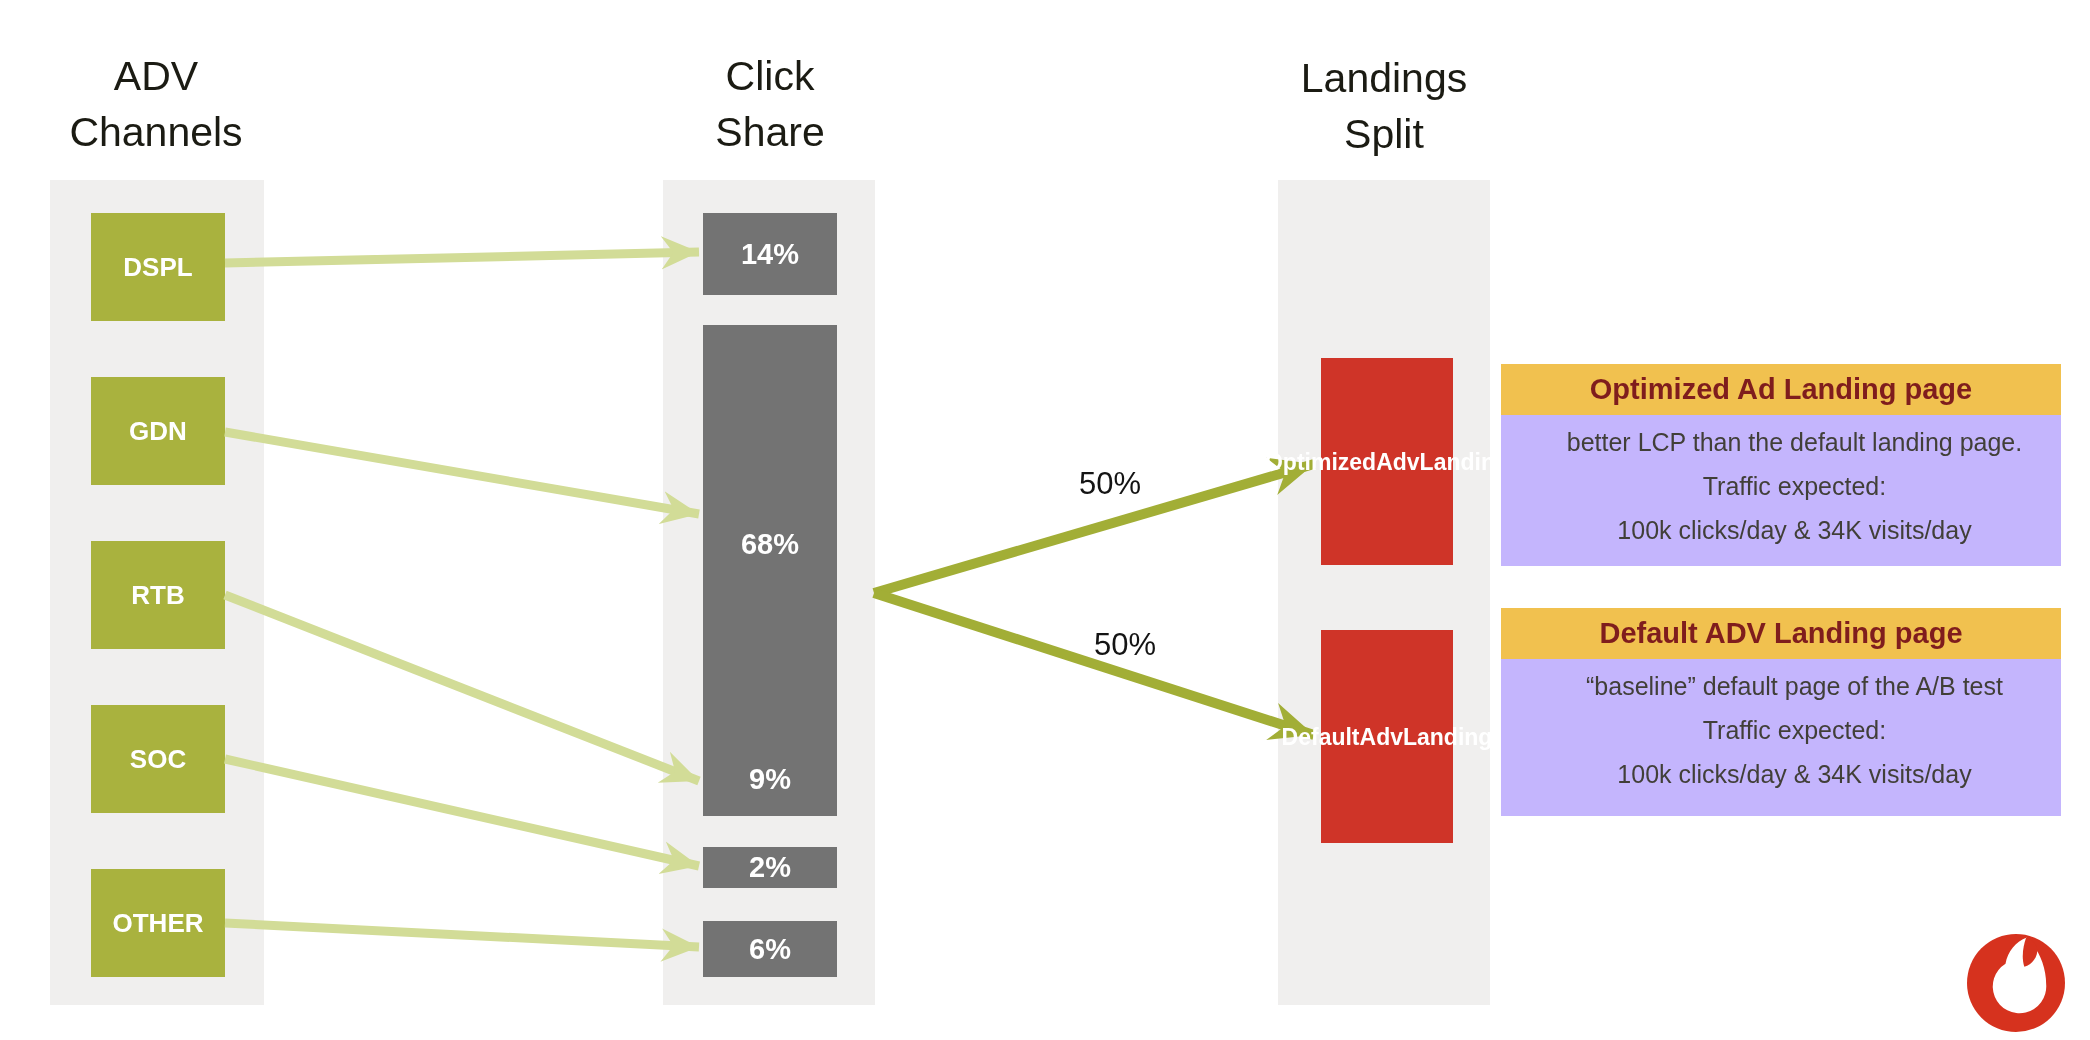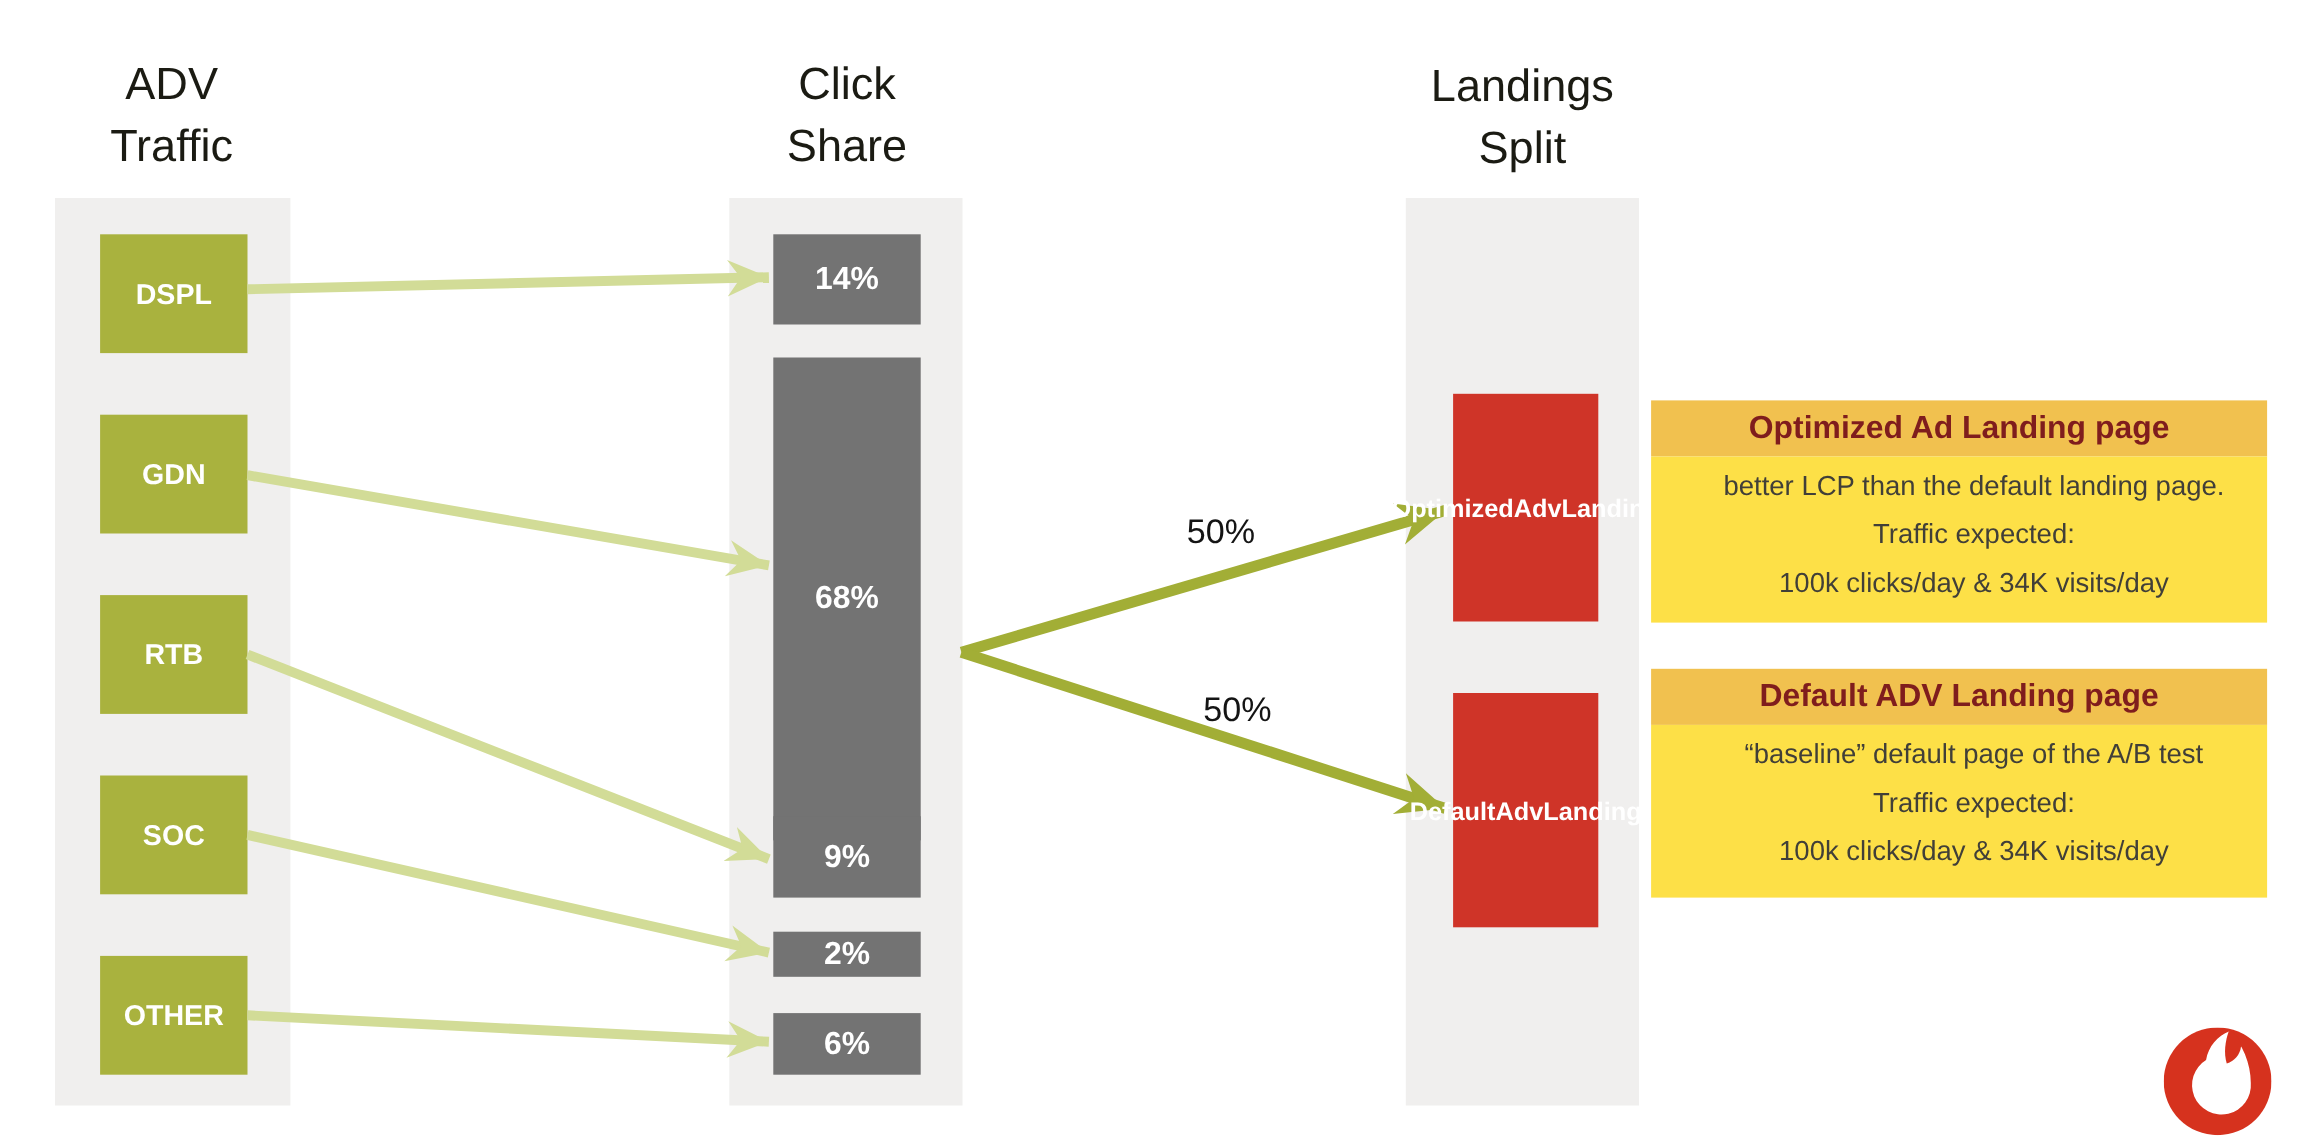--- a/index.html
+++ b/index.html
@@ -38,37 +38,37 @@
   .landing-1{top:630px;height:213px;}
   
   .split-pct{position:absolute;width:110px;text-align:center;font-size:31px;color:#141414;}
   .split-pct-upper{left:1055px;top:466px;}
   .split-pct-lower{left:1070px;top:627px;}
   
   .card{position:absolute;left:1501px;width:560px;}
   .card-0{top:364px;} .card-1{top:608px;}
   .card .card-title{height:51px;background:#f1c14f;color:#7f1d1d;font-weight:bold;font-size:29px;
     display:flex;align-items:center;justify-content:center;}
-  .card .card-body{background:#fde047;color:#413f38;font-size:25px;line-height:44px;
+  .card .card-body{background:#c4b5fd;color:#413f38;font-size:25px;line-height:44px;
     text-align:center;padding-top:5px;padding-left:27px;}
   .card-0 .card-body{height:146px;}
   .card-1 .card-body{height:152px;}
   
   #arrows{position:absolute;left:0;top:0;pointer-events:none;}
   
   #logo{position:absolute;left:1967px;top:934px;width:98px;height:98px;}
 </style>
 </head>
 <body>
 
 <div id="canvas">
 
   <div class="col-header hdr-channels">
     <div>ADV</div>
-    <div>Traffic</div>
+    <div>Channels</div>
   </div>
   <div class="col-header hdr-share">
     <div>Click</div>
     <div>Share</div>
   </div>
   <div class="col-header hdr-landings">
     <div>Landings</div>
     <div>Split</div>
   </div>
 

